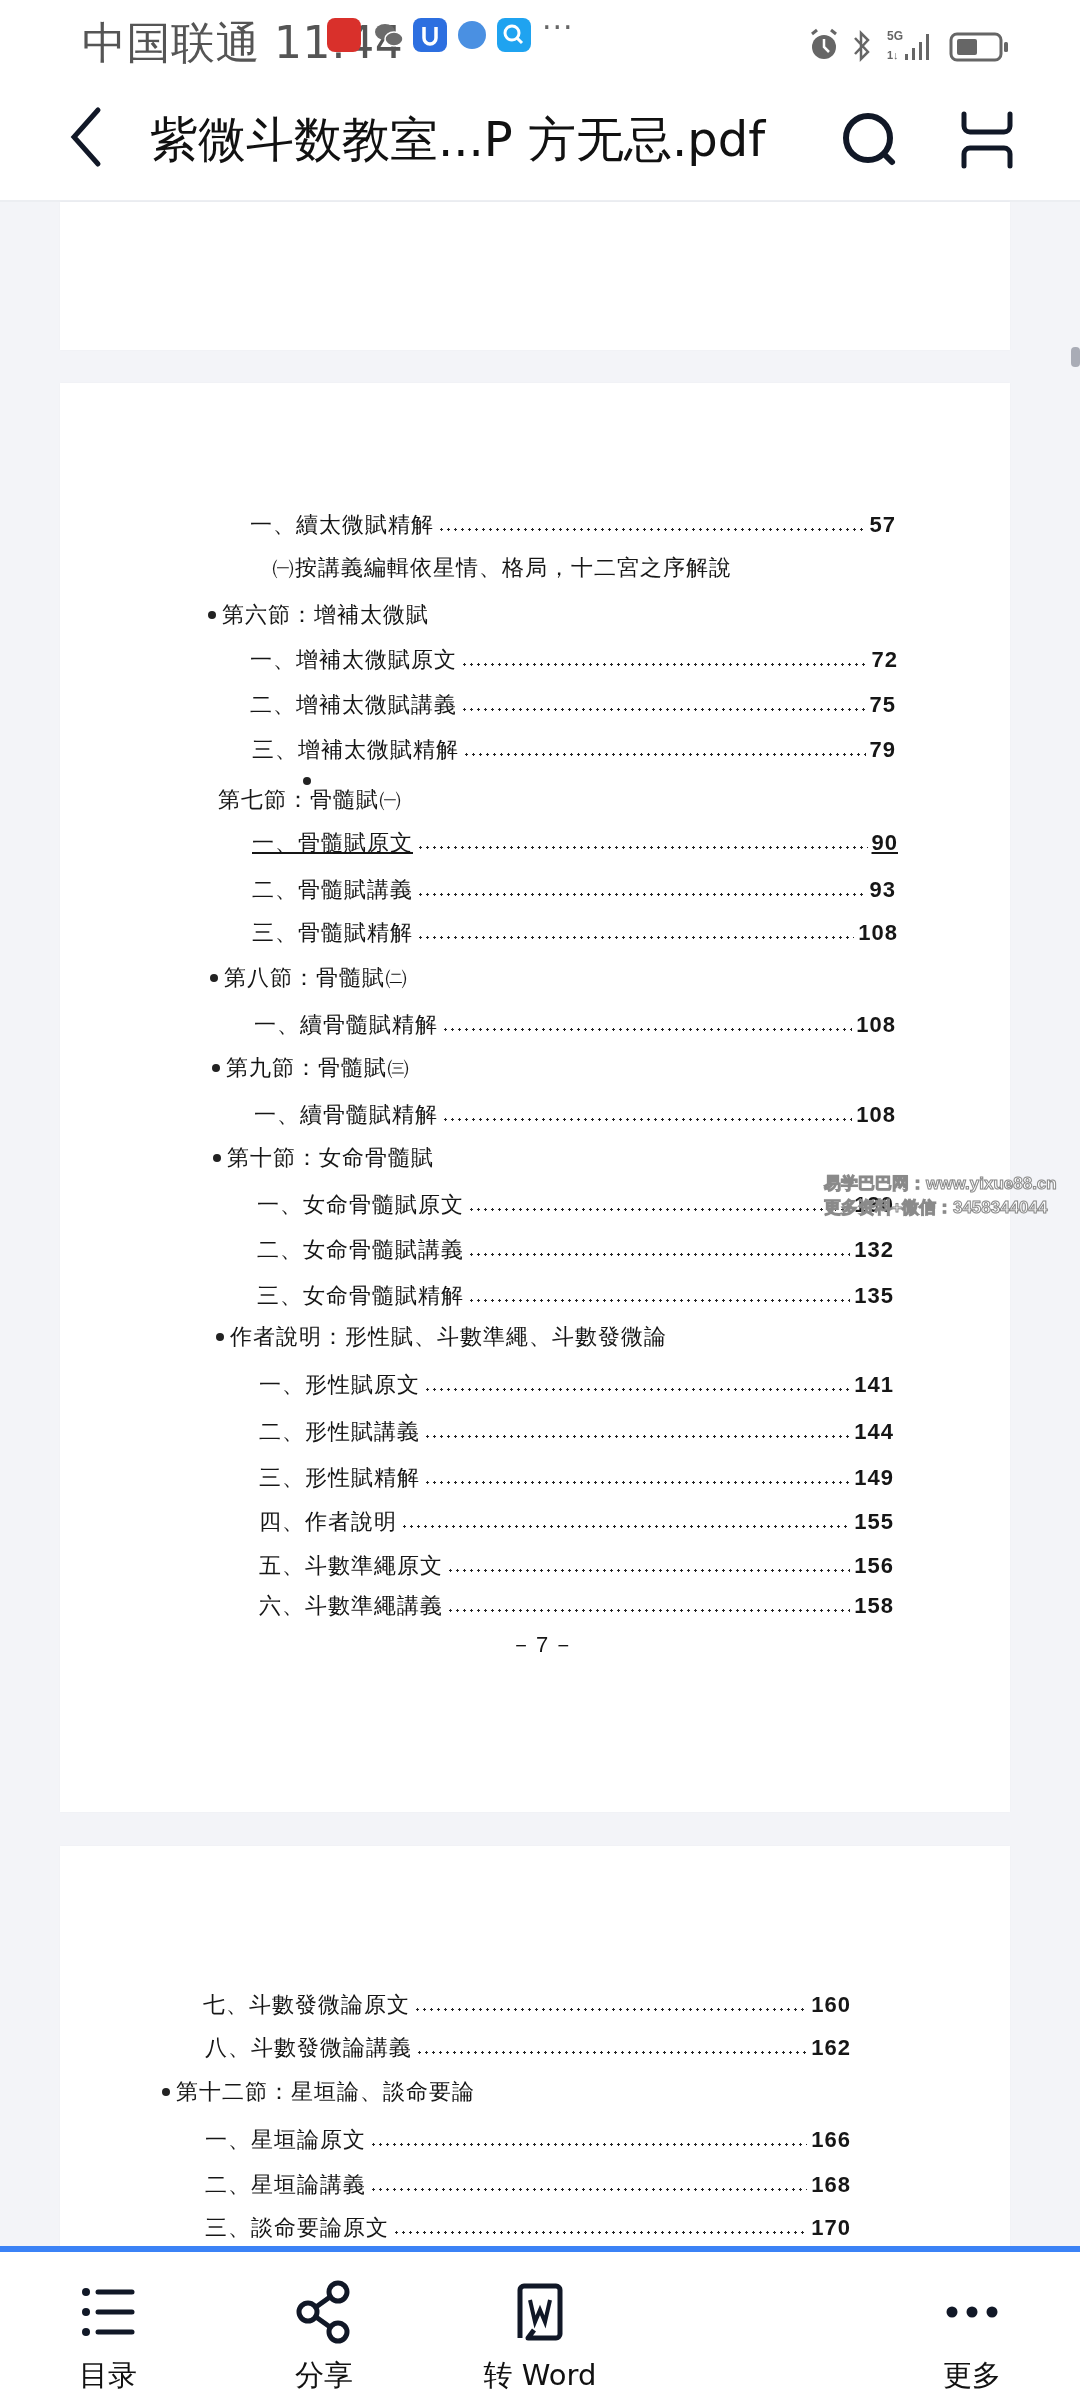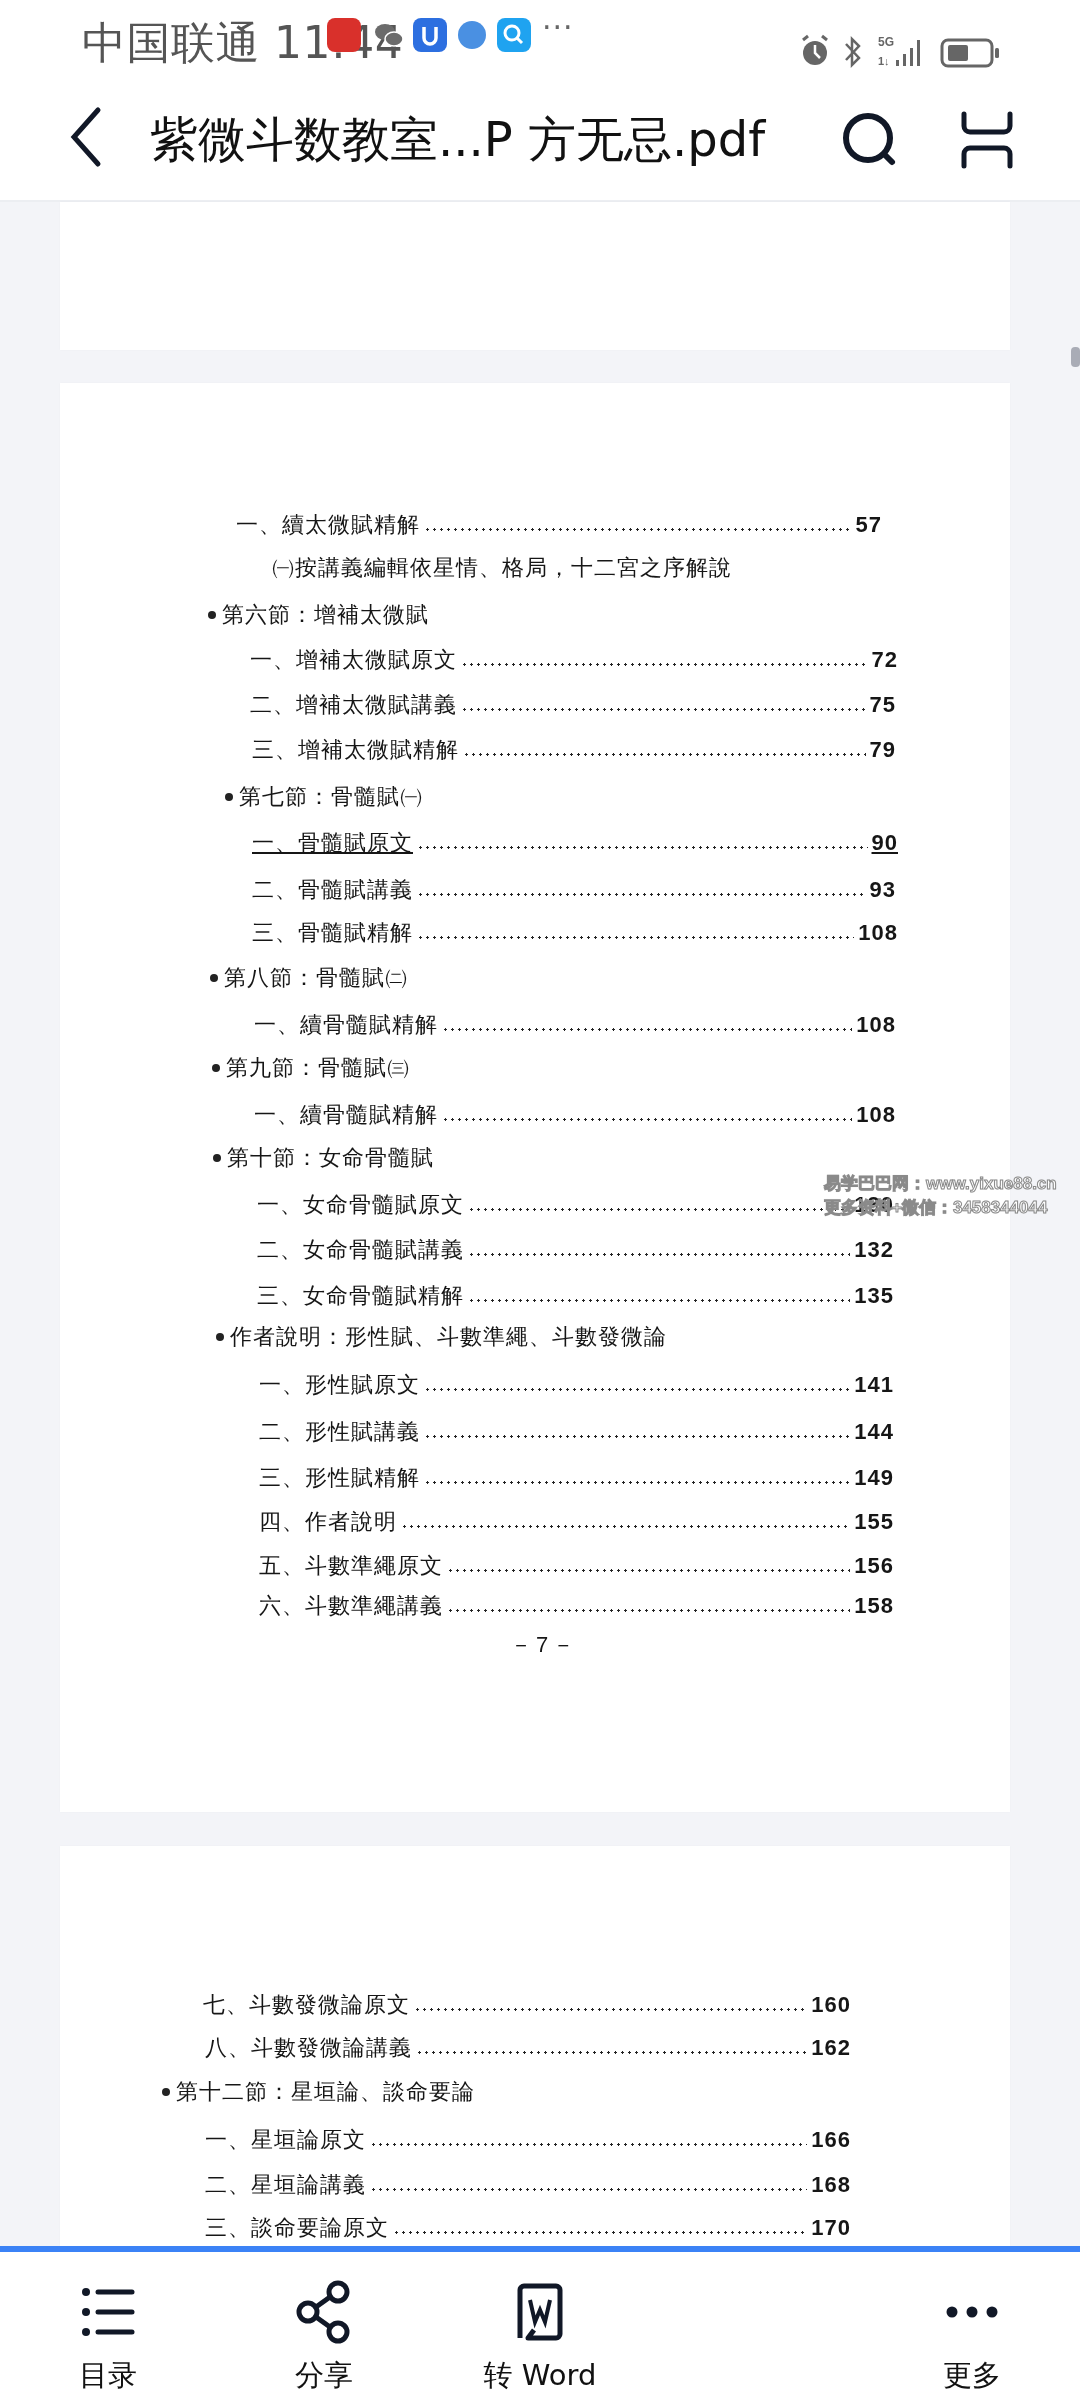--- a/index.html
+++ b/index.html
@@ -7,21 +7,21 @@
     width:1080px; height:2400px; position:relative; overflow:hidden;
     background:#f3f4f8;
     font-family:"DejaVu Sans", "Liberation Sans", sans-serif;
     color:#111;
   }
   
   .statusbar { position:absolute; left:0; top:0; width:1080px; height:72px; background:#fff; }
   .carrier { position:absolute; left:82px; top:14px; font-size:44px; color:#555; letter-spacing:0.5px; }
   .sb-icon { position:absolute; top:18px; width:34px; height:34px; border-radius:8px; }
   .sb-more { position:absolute; left:542px; top:10px; font-size:30px; color:#666; letter-spacing:1px; }
-  .sb-right { position:absolute; top:32px; height:40px; }
+  .sb-right { position:absolute; top:26px; height:40px;margin-left:9px; }
 
   
   .header { position:absolute; left:0; top:72px; width:1080px; height:128px; background:#fff; border-bottom:2px solid #eceef2; }
   .back-btn { position:absolute; left:60px; top:30px; width:60px; height:70px; }
   .title { position:absolute; left:150px; top:36px; font-size:48px; color:#111; white-space:nowrap; }
   .search-btn { position:absolute; left:838px; top:36px; width:64px; height:64px; }
   .mode-btn { position:absolute; left:958px; top:38px; width:58px; height:60px; }
 
   
   .page { position:absolute; left:60px; width:950px; background:#fff; box-shadow:0 0 2px rgba(0,0,0,0.03); }
@@ -125,21 +125,21 @@
         <path d="M6 4 V16 a6 6 0 0 0 6 6 H46 a6 6 0 0 0 6 -6 V4" stroke="#111827" stroke-width="5" fill="none" stroke-linecap="round"></path>
         <path d="M6 56 V44 a6 6 0 0 1 6 -6 H46 a6 6 0 0 1 6 6 V56" stroke="#111827" stroke-width="5" fill="none" stroke-linecap="round"></path>
       </svg>
   </span>
 </div>
 
 <div class="page" style="top:202px;height:148px;"></div>
 
 <div class="page" style="top:383px;height:1429px;"></div>
 
-<div class="toc-row" style="left:236px;width:646px;top:505px;">
+<div class="toc-row" style="left:250px;width:646px;top:505px;">
   <span class="label">一、續太微賦精解</span>
     <span class="leader"></span>
     <span class="num">57</span>
 </div>
 <div class="note-row" style="left:272px;top:553px;">㈠按講義編輯依星情、格局，十二宮之序解說</div>
 <div class="sec-row" style="left:208px;top:595px;">
     <span class="bullet"></span>
     <span>第六節：增補太微賦</span>
   </div>
 <div class="toc-row" style="left:250px;width:648px;top:640px;">
@@ -151,21 +151,21 @@
     <span class="label">二、增補太微賦講義</span>
     <span class="leader"></span>
     <span class="num">75</span>
   </div>
 <div class="toc-row" style="left:252px;width:644px;top:730px;">
     <span class="label">三、增補太微賦精解</span>
     <span class="leader"></span>
     <span class="num">79</span>
   </div>
 
-<div class="sec-row" style="left:225px;top:777px;">
+<div class="sec-row" style="left:218px;top:777px;flex-direction:column;">
     <span class="bullet"></span>
     <span>第七節：骨髓賦㈠</span>
   </div>
 <div class="toc-row" style="left:252px;width:646px;top:823px;text-decoration:underline;">
     <span class="label">一、骨髓賦原文</span>
     <span class="leader"></span>
     <span class="num">90</span>
   </div>
 <div class="toc-row" style="left:252px;width:644px;top:870px;">
     <span class="label">二、骨髓賦講義</span>

